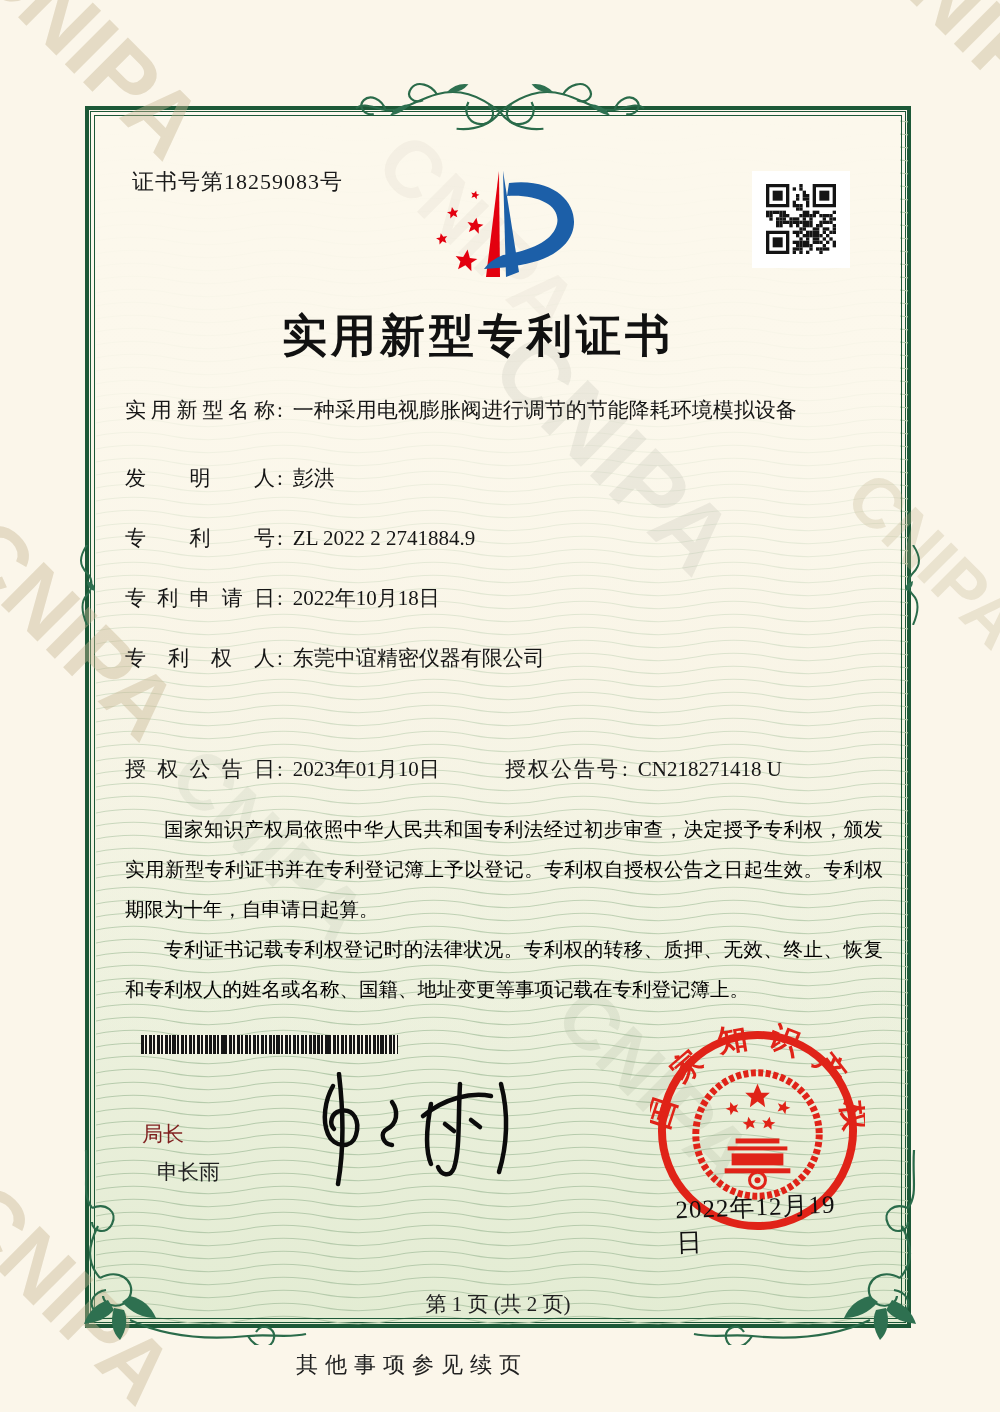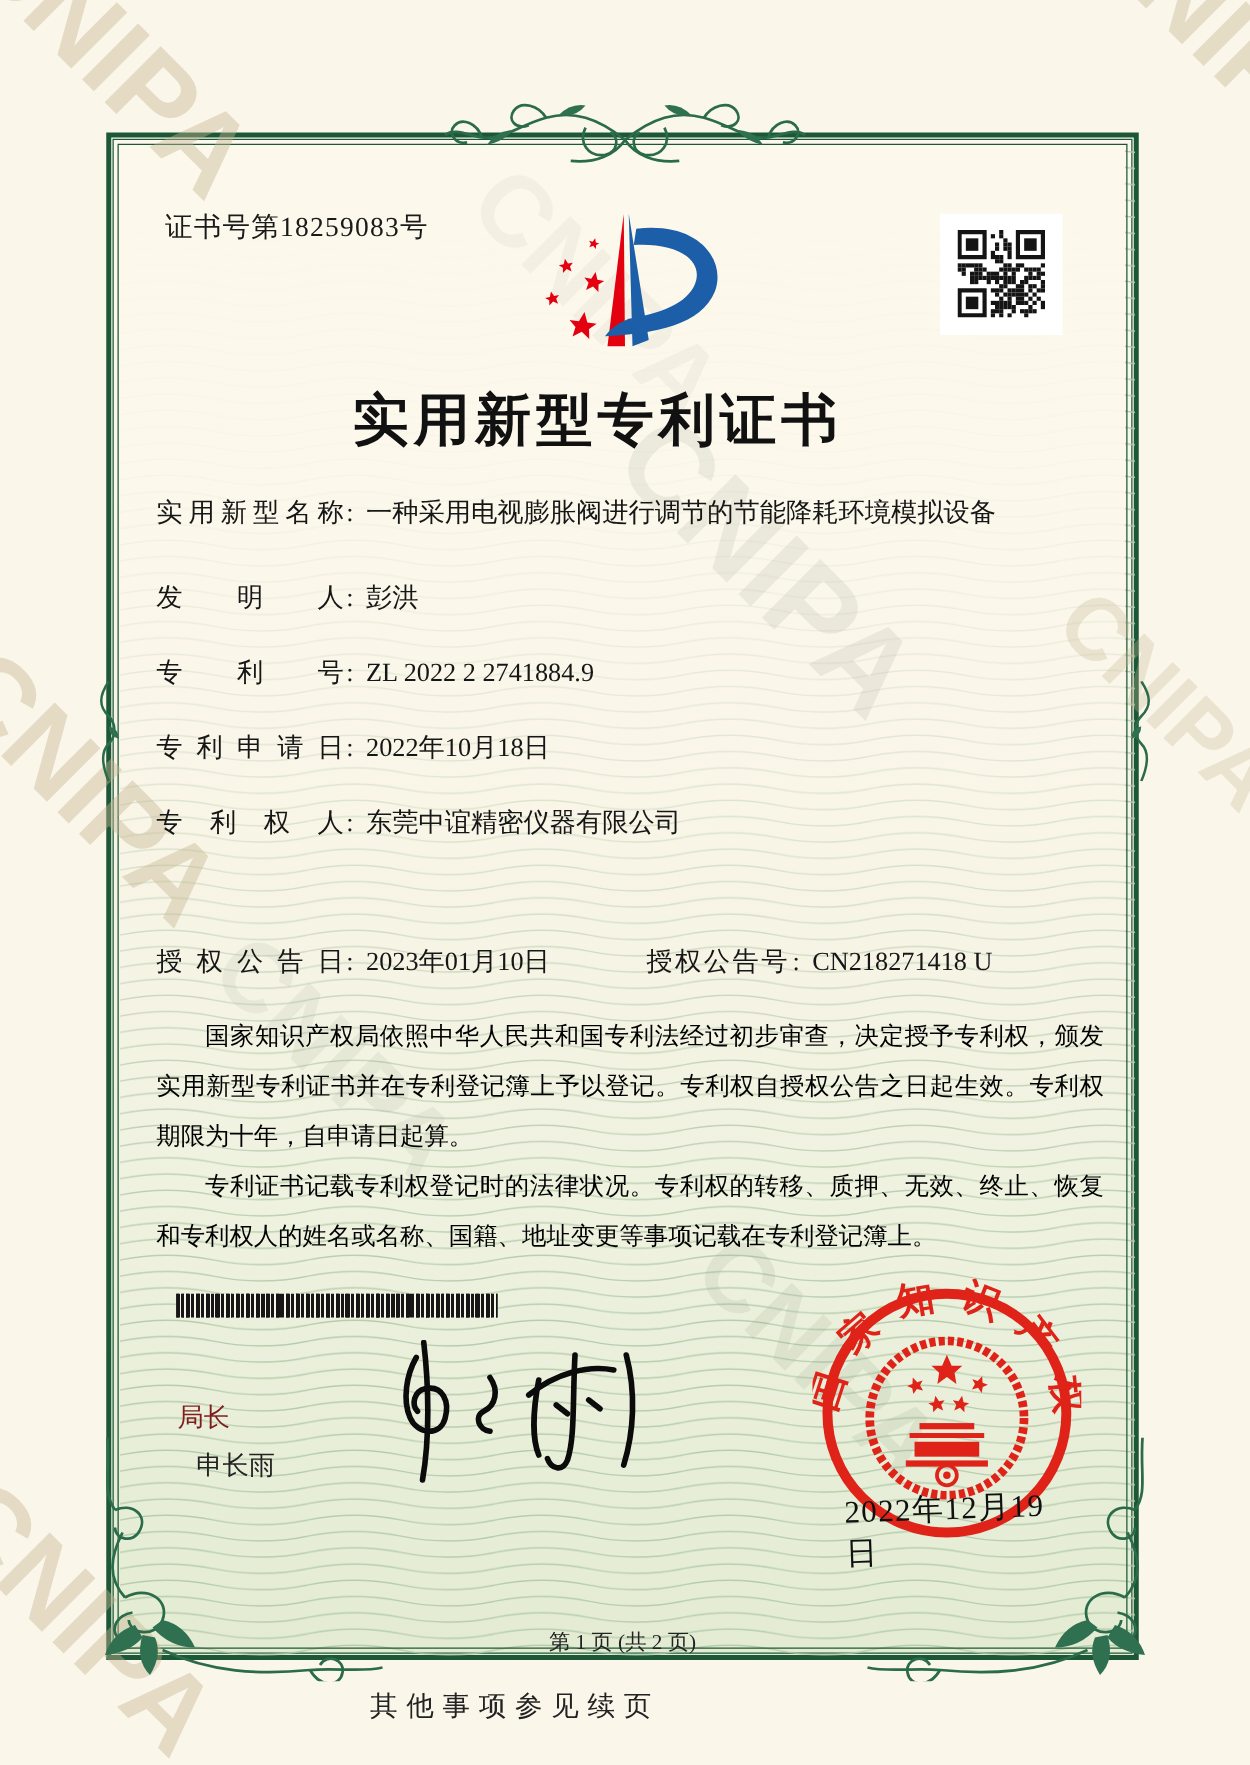--- a/index.html
+++ b/index.html
@@ -37,38 +37,38 @@
   .cert-no{position:absolute;left:132px;top:167px;font-size:22px;letter-spacing:1px;color:#1a1a1a;}
   .logo{position:absolute;left:420px;top:163px;}
   .qrbox{position:absolute;left:752px;top:171px;width:98px;height:97px;background:#fff;}
   .qrbox svg{position:absolute;left:14px;top:13px;}
   .title{position:absolute;left:0;top:306px;width:956px;text-align:center;
          font-size:45px;font-weight:700;letter-spacing:4px;color:#111;}
   .row{position:absolute;left:125px;width:762px;font-size:21px;white-space:nowrap;}
   .flabel{display:inline-block;width:150px;text-align:justify;text-align-last:justify;}
   .colon{margin:0 10px 0 2px;}
   .r0{top:396px;} .r1{top:464px;} .r2{top:524px;} .r3{top:584px;} .r4{top:644px;} .r5{top:704px;} .r6{top:755px;}
-  .g2{position:absolute;left:392px;top:0;}
+  .g2{position:absolute;left:380px;top:0;}
   .g2 .glabel{letter-spacing:2px;}
   .paras{position:absolute;left:125px;top:810px;width:758px;font-size:19.5px;line-height:40px;color:#000000;}
   .paras p{margin:0;text-indent:2em;text-align:justify;}
   .barcode{position:absolute;left:141px;top:1035px;width:257px;height:19px;background-color:#f8f5ea;
     background-image:
       repeating-linear-gradient(90deg,#161616 0 2px,rgba(0,0,0,0) 2px 4px),
       repeating-linear-gradient(90deg,#161616 0 3px,rgba(0,0,0,0) 3px 8px),
       repeating-linear-gradient(90deg,rgba(0,0,0,0) 0 5px,#161616 5px 6px,rgba(0,0,0,0) 6px 13px);}
   .signer-title{position:absolute;left:142px;top:1120px;font-size:21px;
     font-family:"Liberation Sans","DejaVu Sans",sans-serif;color:#7f1d1d;}
   .signer-name{position:absolute;left:142px;top:1158px;font-size:21px;
     font-family:"Liberation Sans","DejaVu Sans",sans-serif;color:#222;margin-left:15px;}
   .signature{position:absolute;left:295px;top:1072px;}
   .seal{position:absolute;left:650px;top:1023px;}
   .seal-date{position:absolute;left:676px;top:1190px;width:180px;font-size:25px;color:#101010;
              transform:rotate(-2deg);letter-spacing:1px;}
-  .page-info{position:absolute;left:85px;top:1290px;width:826px;text-align:center;font-size:17px;color:#222;margin-top:12px;}
+  .page-info{position:absolute;left:85px;top:1290px;width:826px;text-align:center;font-size:21px;color:#222;}
   .footer-note{position:absolute;left:0;top:1350px;width:824px;text-align:center;
                font-size:22px;letter-spacing:7px;color:#222;}
 </style>
 </head>
 <body>
 
 <div class="frame">
   <svg class="waves" width="812" height="1208">
     <defs>
       <pattern id="wv" width="150" height="13" patternUnits="userSpaceOnUse">

